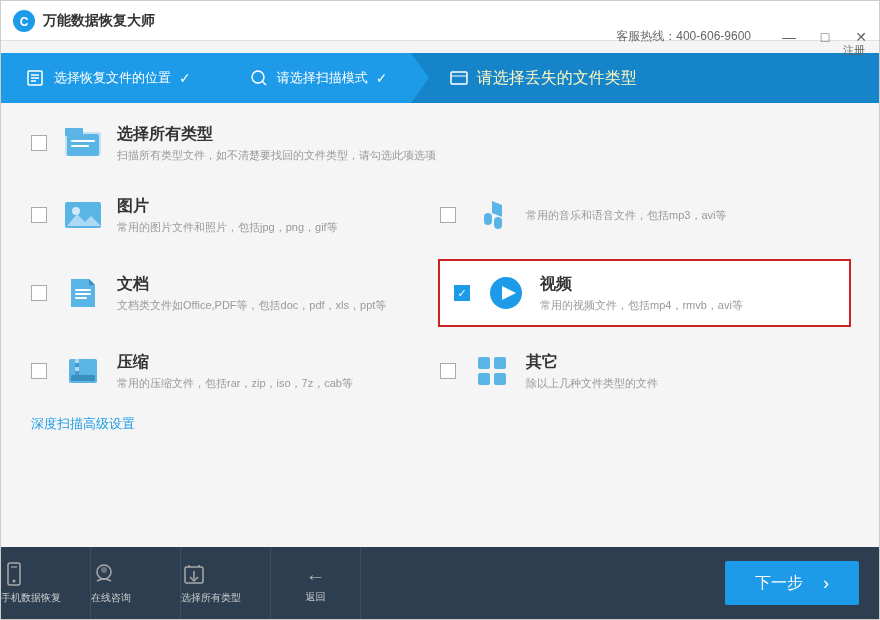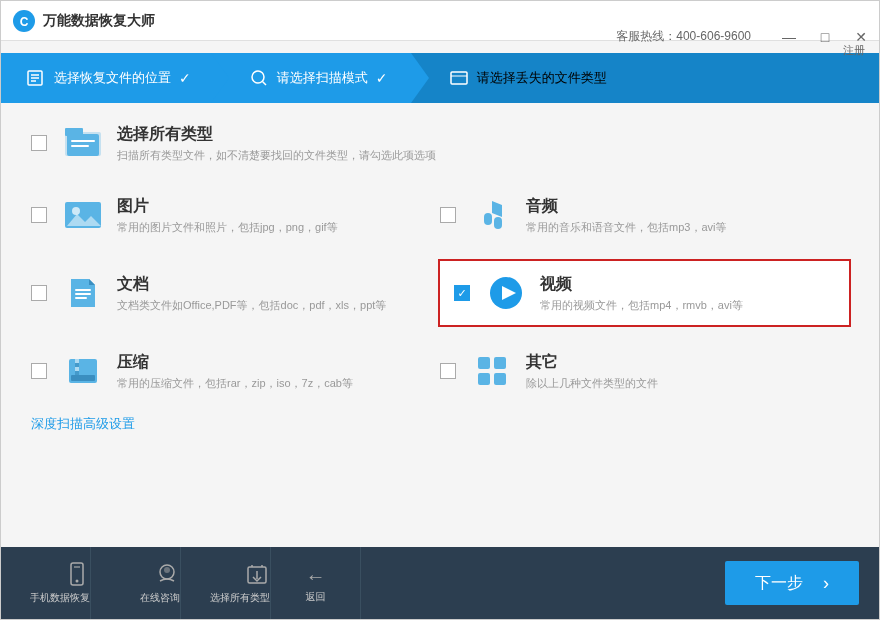--- a/index.html
+++ b/index.html
@@ -195,21 +195,21 @@
       right: 0;
       height: 72px;
       background: #2c3e50;
       display: flex;
       align-items: center;
     }
 
     .bottom-nav-item {
       display: flex;
       flex-direction: column;
-      align-items: flex-end;
+      align-items: flex-start;
       justify-content: center;
       width: 90px;
       height: 100%;
       color: #ccc;
       font-size: 11px;
       cursor: pointer;
       border-right: 1px solid #3a4f60;
     }
     .bottom-nav-icon {
       font-size: 22px;
@@ -302,21 +302,21 @@
     <div class="step-arrow" style="border-left-color:#1e9be8;"></div>
   </div>
 
   <div class="step-item last" style="padding-left:38px;">
     <span class="step-icon">
       <svg width="20" height="20" viewBox="0 0 20 20" fill="none">
         <rect x="2" y="4" width="16" height="12" rx="1" stroke="#fff" stroke-width="1.5" fill="none"></rect>
         <line x1="2" y1="8" x2="18" y2="8" stroke="#fff" stroke-width="1"></line>
       </svg>
     </span>
-    <span style="color:#000000;font-size:13px;">请选择丢失的文件类型</span>
+    <span style="color:#fef9c3;font-size:16px;">请选择丢失的文件类型</span>
   </div>
 </div>
 
 <div class="main-content">
 
   
   <div class="select-all-row">
     <div class="checkbox"></div>
     <div class="type-icon-box">
       <svg width="40" height="34" viewBox="0 0 40 34" fill="none">
@@ -354,21 +354,20 @@
     <div class="type-row">
       <div class="checkbox"></div>
       <div class="type-icon-box">
         <svg width="36" height="36" viewBox="0 0 36 36" fill="none">
           <path d="M18 4 L28 8 L28 20 L18 16 Z" fill="#5ab4e5"></path>
           <rect x="10" y="16" width="8" height="12" rx="4" fill="#5ab4e5"></rect>
           <rect x="20" y="20" width="8" height="12" rx="4" fill="#5ab4e5"></rect>
         </svg>
       </div>
       <div class="type-text-box">
-        <div class="type-name">音频</div>
         <div class="type-desc">常用的音乐和语音文件，包括mp3，avi等</div>
       </div>
     </div>
 
     <div class="type-row">
       <div class="checkbox"></div>
       <div class="type-icon-box">
         <svg width="36" height="36" viewBox="0 0 36 36" fill="none">
           <path d="M6 4 L24 4 L30 10 L30 32 L6 32 Z" fill="#5ab4e5"></path>
           <path d="M24 4 L24 10 L30 10 Z" fill="#3a8ec0"></path>

